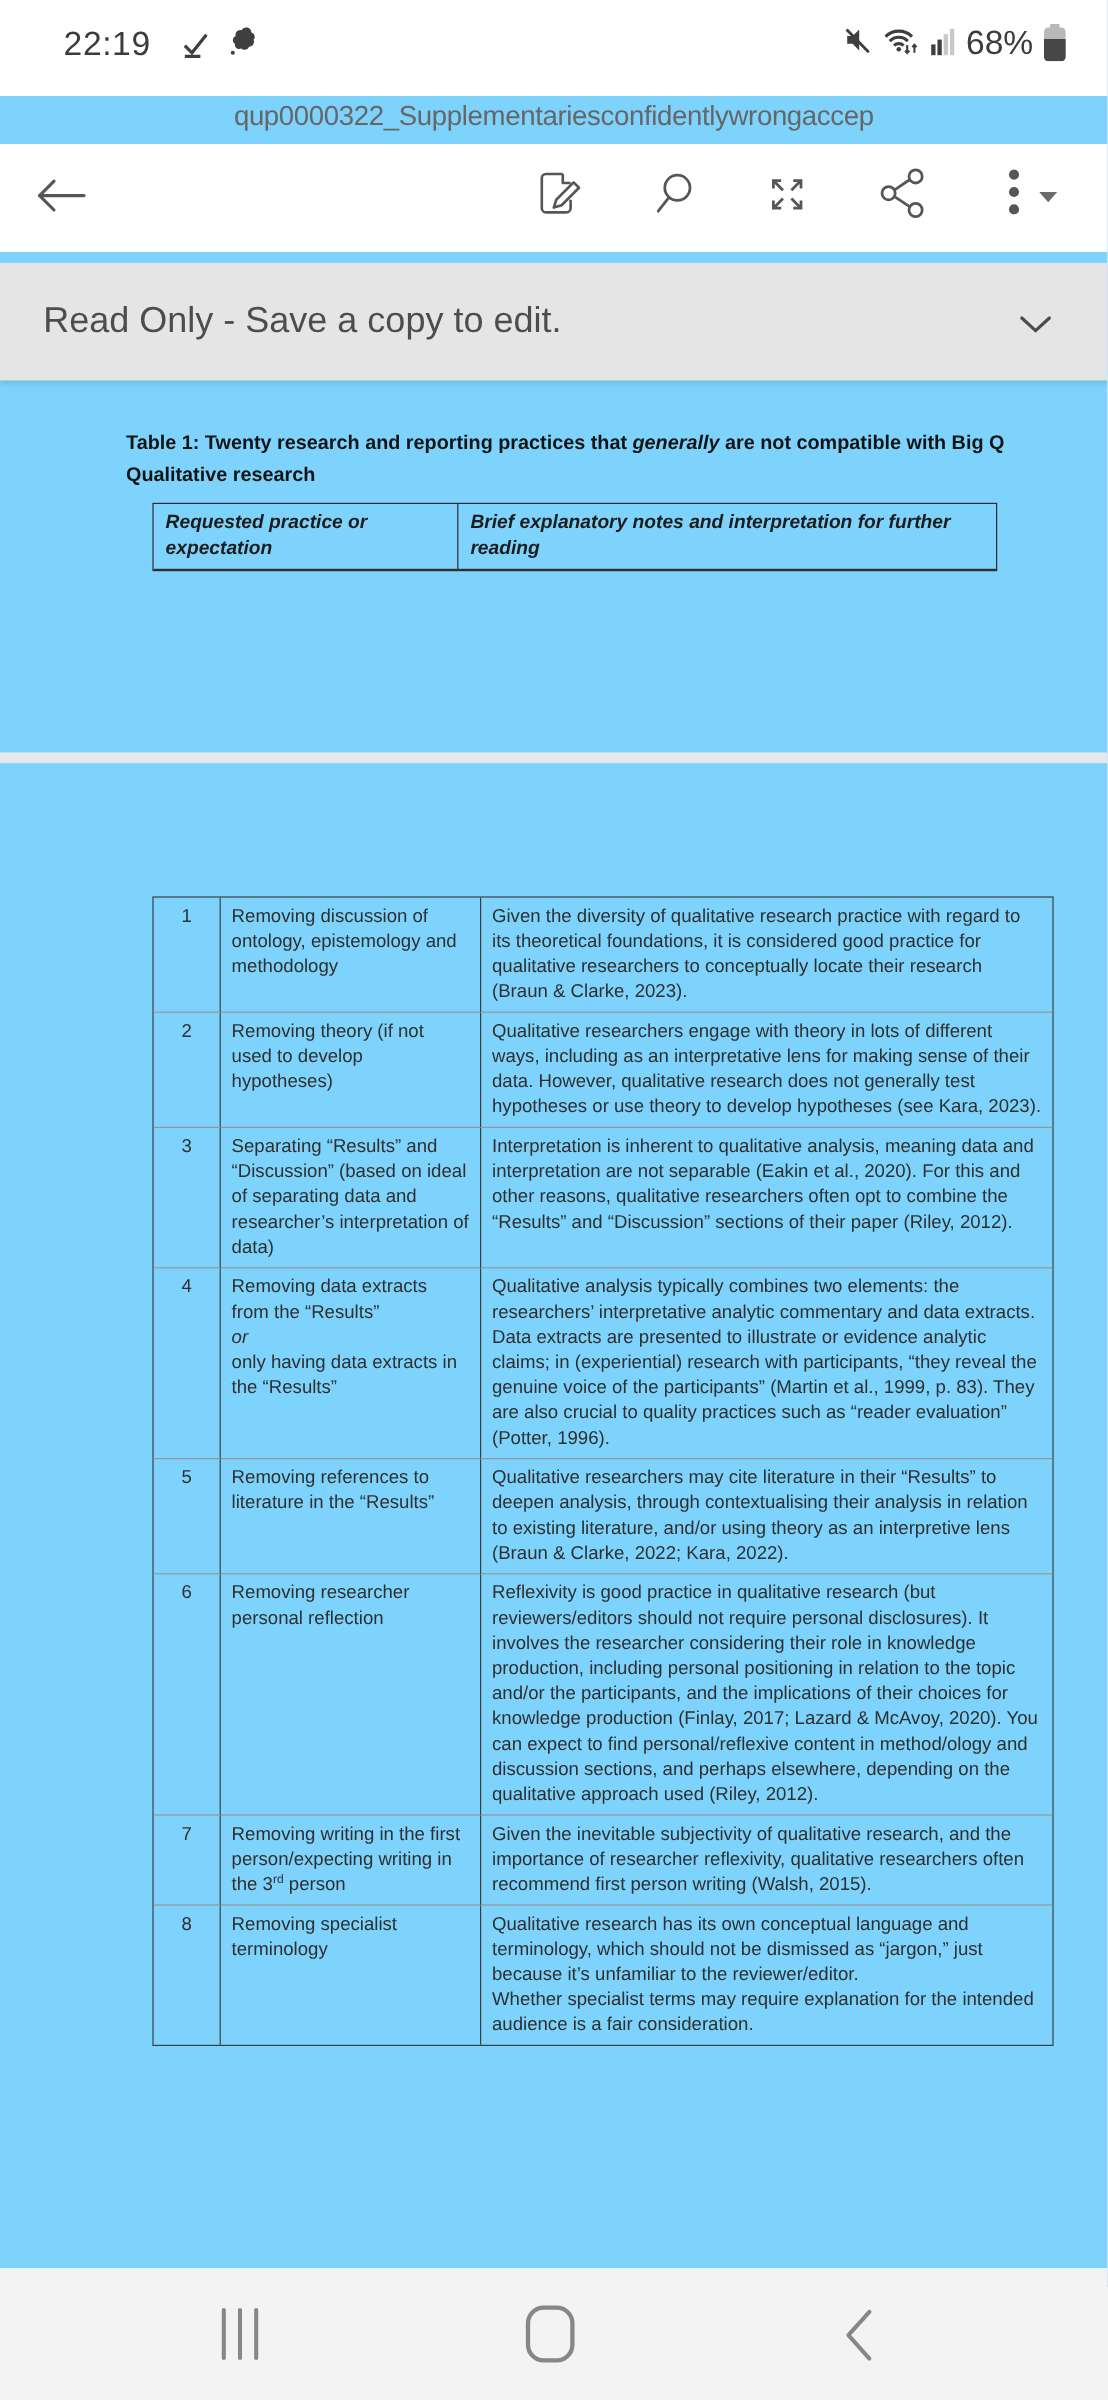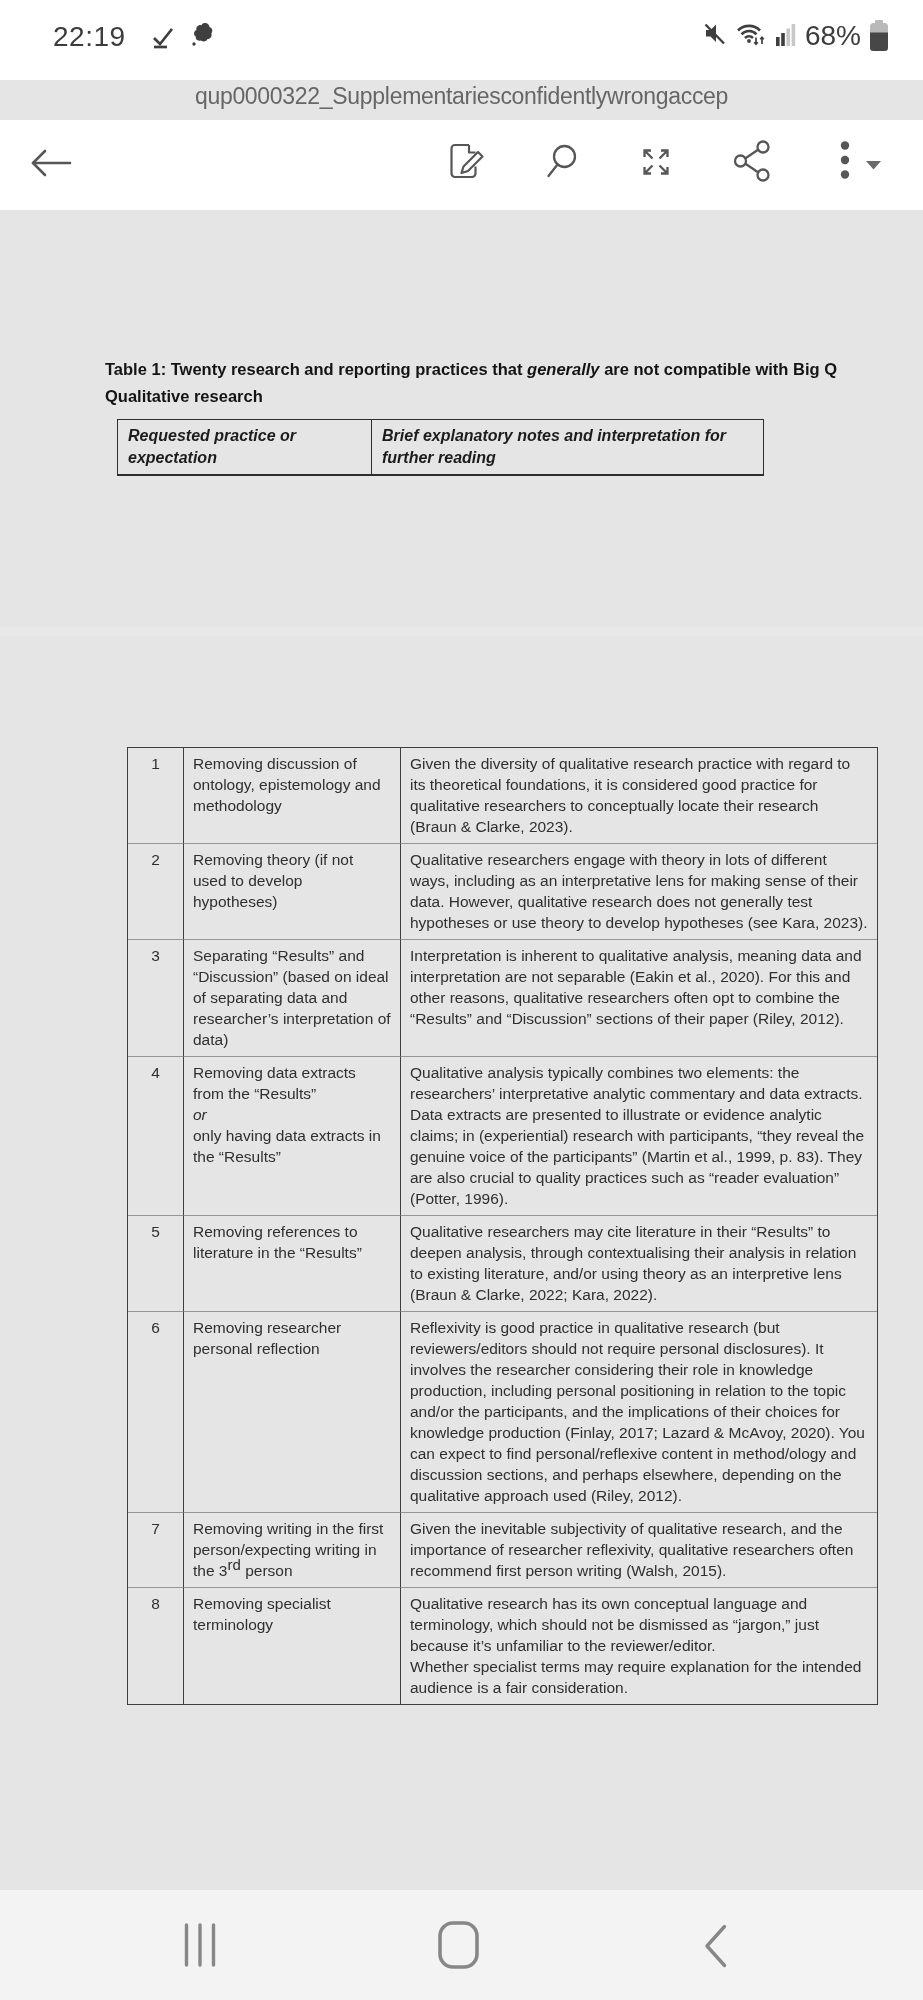--- a/index.html
+++ b/index.html
@@ -1,16 +1,16 @@
 <!DOCTYPE html>
 <html><head>
 <meta charset="utf-8">
 <style>
   html,body{margin:0;padding:0;background:#fff;}
-  .screen{position:relative;width:923px;height:2000px;overflow:hidden;background:#e5e5e5;
+  .screen{position:relative;width:923px;height:2000px;overflow:hidden;background:#7dd3fc;
           font-family:"Liberation Sans",sans-serif;}
 
   
   .status-bar{position:absolute;top:0;left:0;width:100%;height:80px;background:#fff;}
   .status-time{position:absolute;left:53px;top:21px;font-size:28px;color:#3c3c3c;letter-spacing:.5px;}
   .st-check{position:absolute;left:150px;top:24px;}
   .st-blob{position:absolute;left:188px;top:20px;}
   .status-right{position:absolute;right:34px;top:20px;display:flex;align-items:flex-start;gap:8px;height:36px;}
   .battery-pct{font-size:28px;color:#3c3c3c;}
 
@@ -34,34 +34,34 @@
           box-shadow:0 3px 5px rgba(0,0,0,.10);display:flex;align-items:center;}
   .banner-text{margin-left:36px;font-size:30px;color:#4d4d4d;}
   .banner-chevron{position:absolute;right:46px;top:44px;cursor:pointer;}
 
   
   .caption{position:absolute;top:356px;left:105px;width:738px;font-size:16.5px;font-weight:bold;
            color:#141414;line-height:27px;}
   .caption i{font-style:italic;}
 
   table{border-collapse:separate;border-spacing:0;}
-  .table1{position:absolute;top:419px;left:117px;width:647px;border:1.5px solid #2e2e2e;}
+  .table1{position:absolute;top:419px;left:127px;width:704px;border:1.5px solid #2e2e2e;}
   .table1 td{font-size:16px;color:#1c1c1c;vertical-align:top;line-height:21.5px;padding:5px 10px 6px;}
   .t1-head td{font-weight:bold;font-style:italic;border-bottom:1.4px solid #2e2e2e;}
   .t1-c1{width:233px;border-right:1.3px solid #2e2e2e;}
   .t1-section td{font-style:italic;padding:4px 10px 6px;}
 
   .table2{position:absolute;top:747px;left:127px;width:693px;border:1.4px solid #3f3f3f;table-layout:fixed;}
   .table2 td{font-size:15.5px;line-height:21px;color:#2f2f2f;vertical-align:top;
              border-bottom:1.5px solid #969696;padding:5px 9px 6px;}
   .table2 tr:last-child td{border-bottom:none;}
   .cell-num{width:37px;text-align:center;padding:5px 2px 6px;border-right:1.2px solid #3f3f3f;}
   .cell-practice{width:198px;border-right:1.2px solid #3f3f3f;}
   .cell-notes{width:458px;}
-  .cell-practice sup{font-size:15px;line-height:0;vertical-align:super;}
+  .cell-practice sup{font-size:10px;line-height:0;vertical-align:super;}
 
   .page-gap{position:absolute;top:627px;left:0;width:100%;height:9px;background:#e8e8e8;}
 
   
   .nav-bar{position:absolute;top:1890px;left:0;width:100%;height:110px;background:#f3f3f3;}
   .nv{position:absolute;cursor:pointer;}
   .nv-recents{left:183px;top:32px;}
   .nv-home{left:437px;top:30px;}
   .nv-back{left:702px;top:33px;}
 </style>
@@ -165,20 +165,28 @@
           <circle cx="5" cy="33.5" r="4.2" fill="#565656"></circle>
         </svg>
     </span>
     <span class="tb tb-caret">
       <svg width="15" height="9" viewBox="0 0 15 9">
           <polygon points="0,0 15,0 7.5,8.5" fill="#6b6b6b"></polygon>
         </svg>
     </span>
   </div>
 
+  <div class="banner">
+    <span class="banner-text">Read Only - Save a copy to edit.</span>
+    <span class="banner-chevron">
+      <svg width="28" height="15" viewBox="0 0 28 15">
+          <path d="M2.5 2 L14 12.5 L25.5 2" fill="none" stroke="#4c4c4c" stroke-width="2.6" stroke-linecap="round"></path>
+        </svg>
+    </span>
+  </div>
 
   <div class="caption"><span>Table 1: Twenty research and reporting practices that </span><i>generally</i><span> are not compatible with Big Q Qualitative research</span></div>
 
   <table class="table1">
     <tbody>
         <tr class="t1-head">
       <td class="t1-c1">Requested practice or expectation</td>
       <td>Brief explanatory notes and interpretation for further reading</td>
     </tr>
   </tbody>

